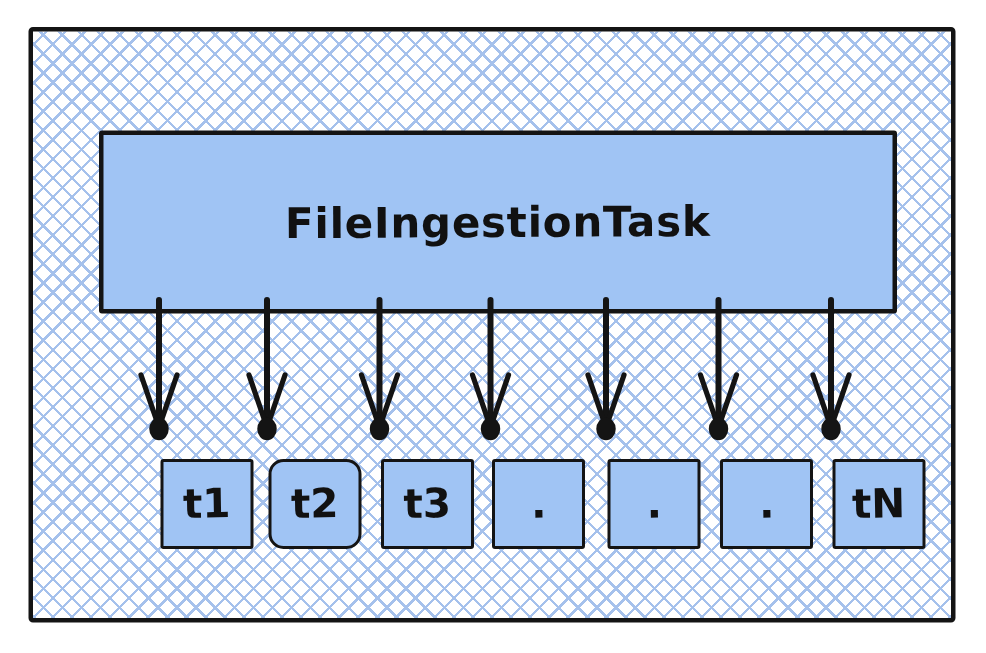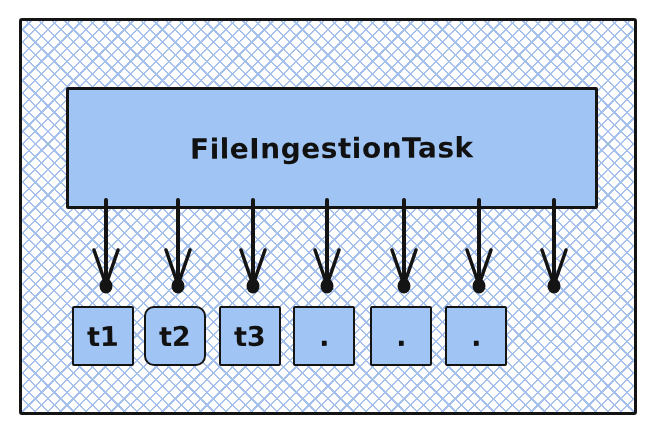--- a/index.html
+++ b/index.html
@@ -68,20 +68,21 @@
     top: 285px;
     width: 62px;
     height: 60px;
     box-sizing: border-box;
     background: var(--box-fill, #a0c4f4);
     border: 2.5px solid var(--outline, #141414);
     border-radius: 2px;
     display: flex;
     align-items: center;
     justify-content: center;
+    margin-left: 35px;
   }
   .task-label {
     font-size: 27px;
     font-weight: 600;
     color: #111;
     line-height: 1;
     transform: rotate(-1deg);
   }
   
   .t0 { left: 50px; }  .a0 { left: 66px; }
@@ -156,15 +157,18 @@
     </div>
     <div class="task-box t3">
       <span class="task-label">.</span>
     </div>
     <div class="task-box t4">
       <span class="task-label">.</span>
     </div>
     <div class="task-box t5">
       <span class="task-label">.</span>
     </div>
+    <div class="task-box t6">
+      <span class="task-label">tN</span>
+    </div>
 
   </div>
 </div>
 
 </body></html>

